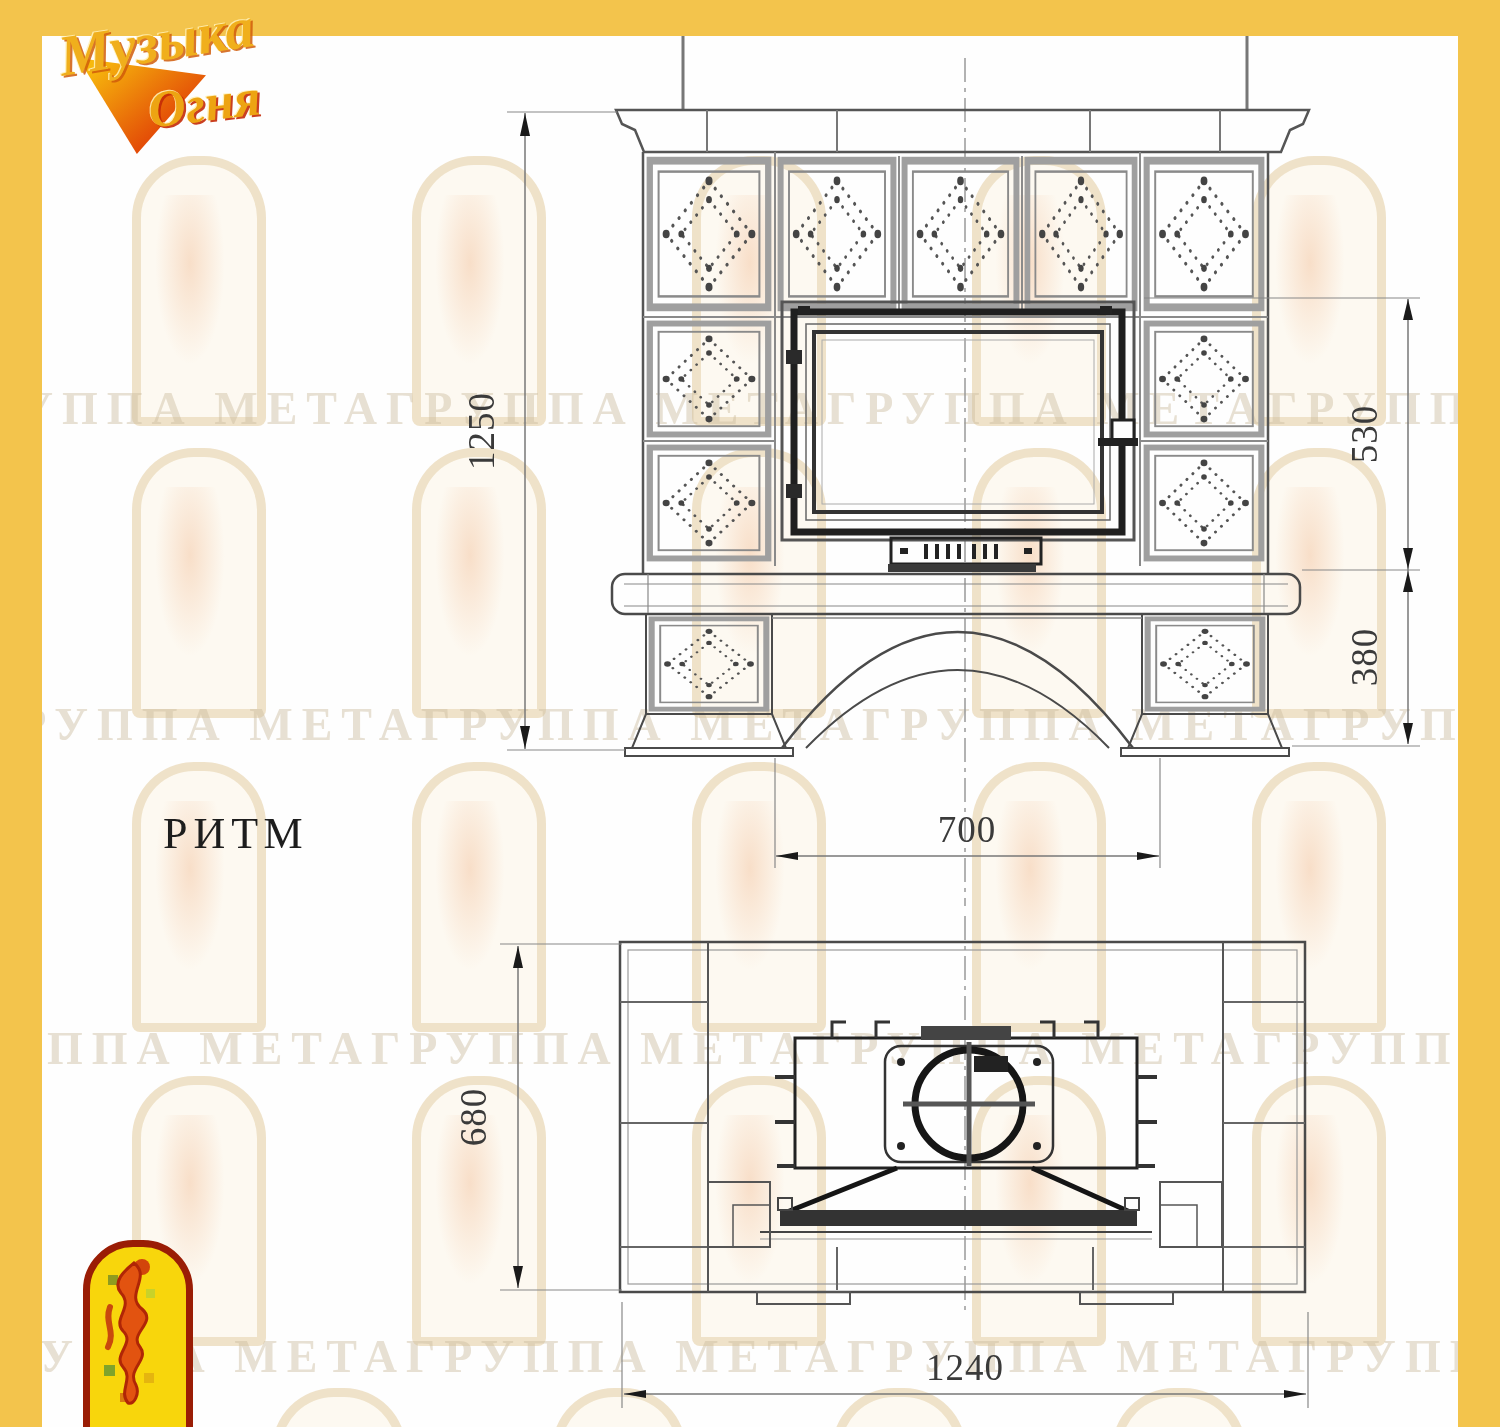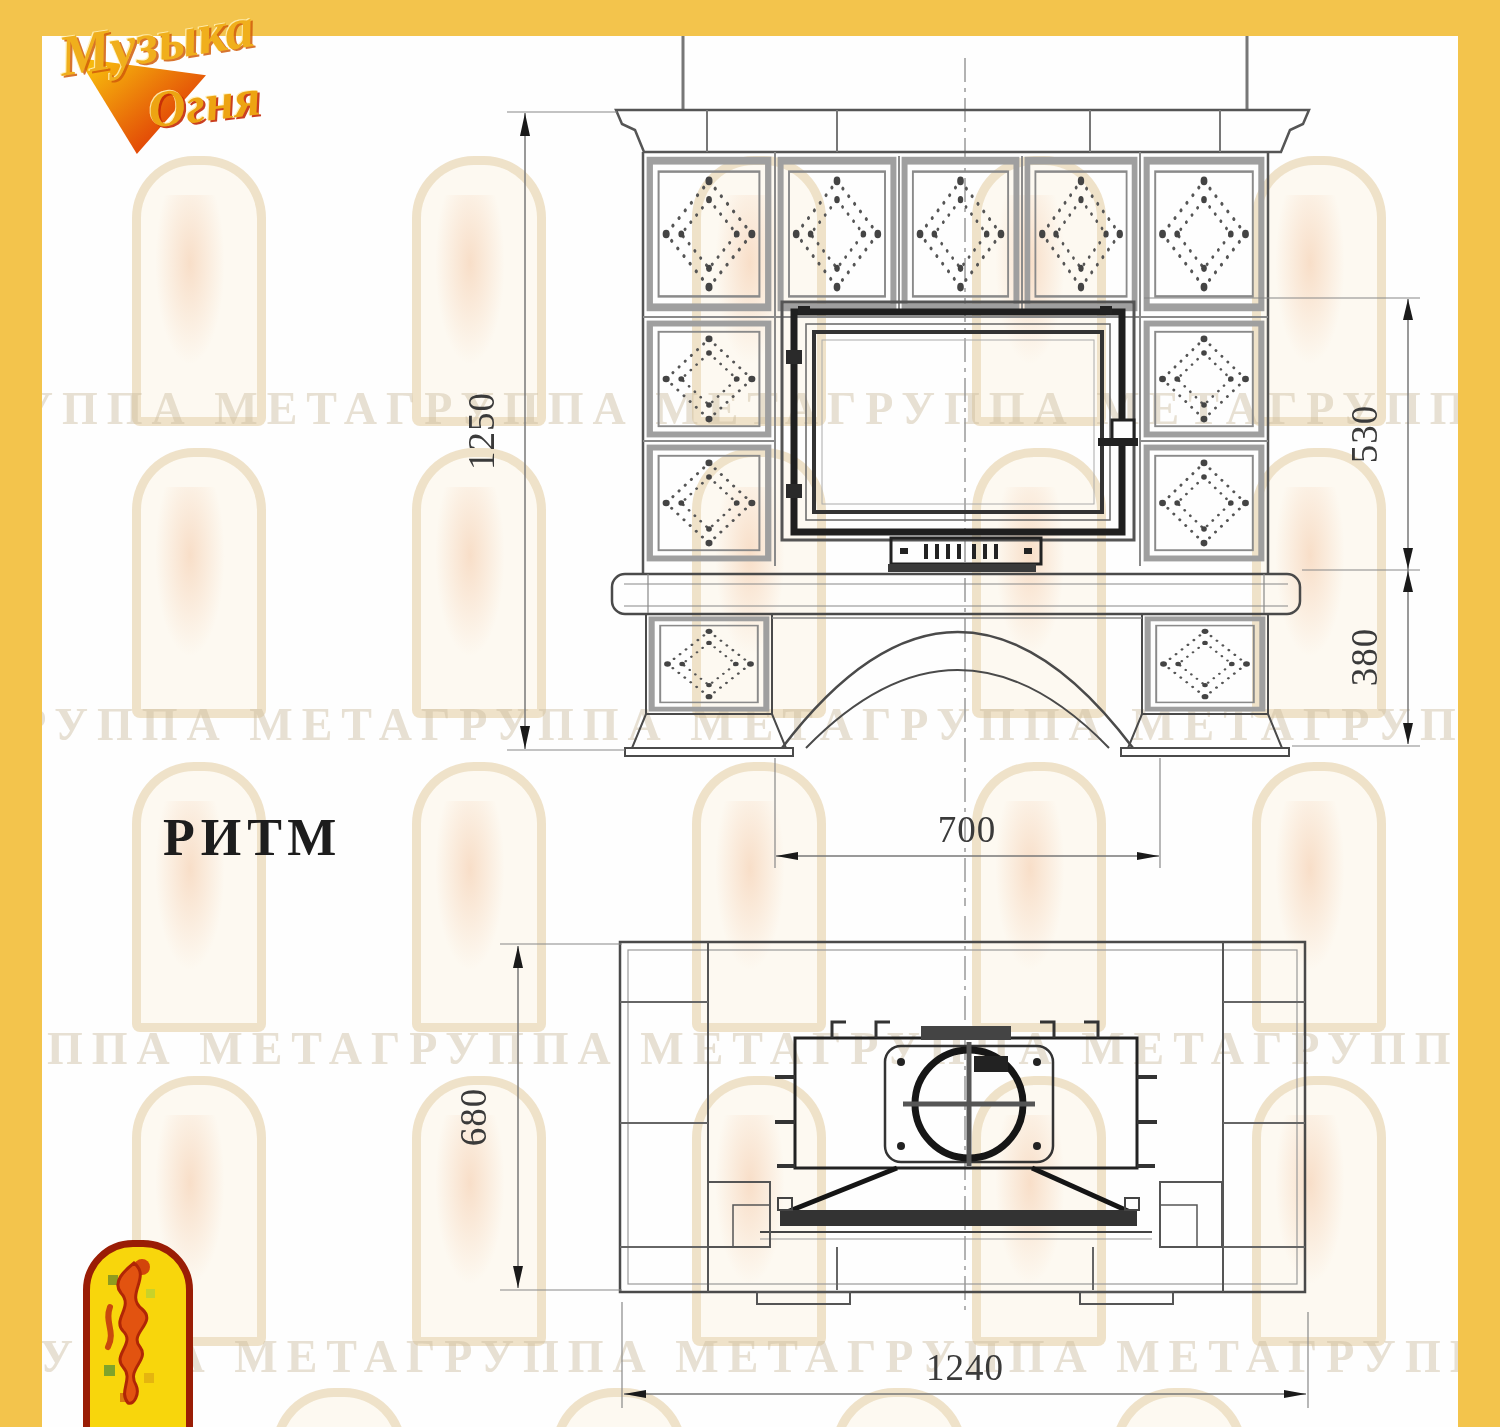--- a/index.html
+++ b/index.html
@@ -53,22 +53,22 @@
     position:absolute;left:118px;top:74px;
     font-family:"Liberation Serif",serif;font-style:italic;font-weight:bold;
     font-size:52px;color:#EDA412;
     text-shadow:2px 2px 0 rgba(196,42,8,0.9), -1px -1px 0 rgba(255,240,180,0.9);
     transform:rotate(-7deg);
   }
 
   
   .model-name{
     position:absolute;left:163px;top:808px;
-    font-family:"Liberation Serif",serif;font-weight:bold;
-    font-size:52px;letter-spacing:6px;color:#1d1d1d;
+    font-family:"Liberation Serif",serif;font-weight:normal;
+    font-size:44px;letter-spacing:6px;color:#1d1d1d;
   }
 
   
   .emblem{
     position:absolute;left:83px;top:1240px;width:96px;height:187px;
     border:7px solid #9A1D05;border-radius:50px 50px 0 0;
     background:#F8D60C;overflow:hidden;
   }
 
   svg.drawing{position:absolute;left:0;top:0;}

